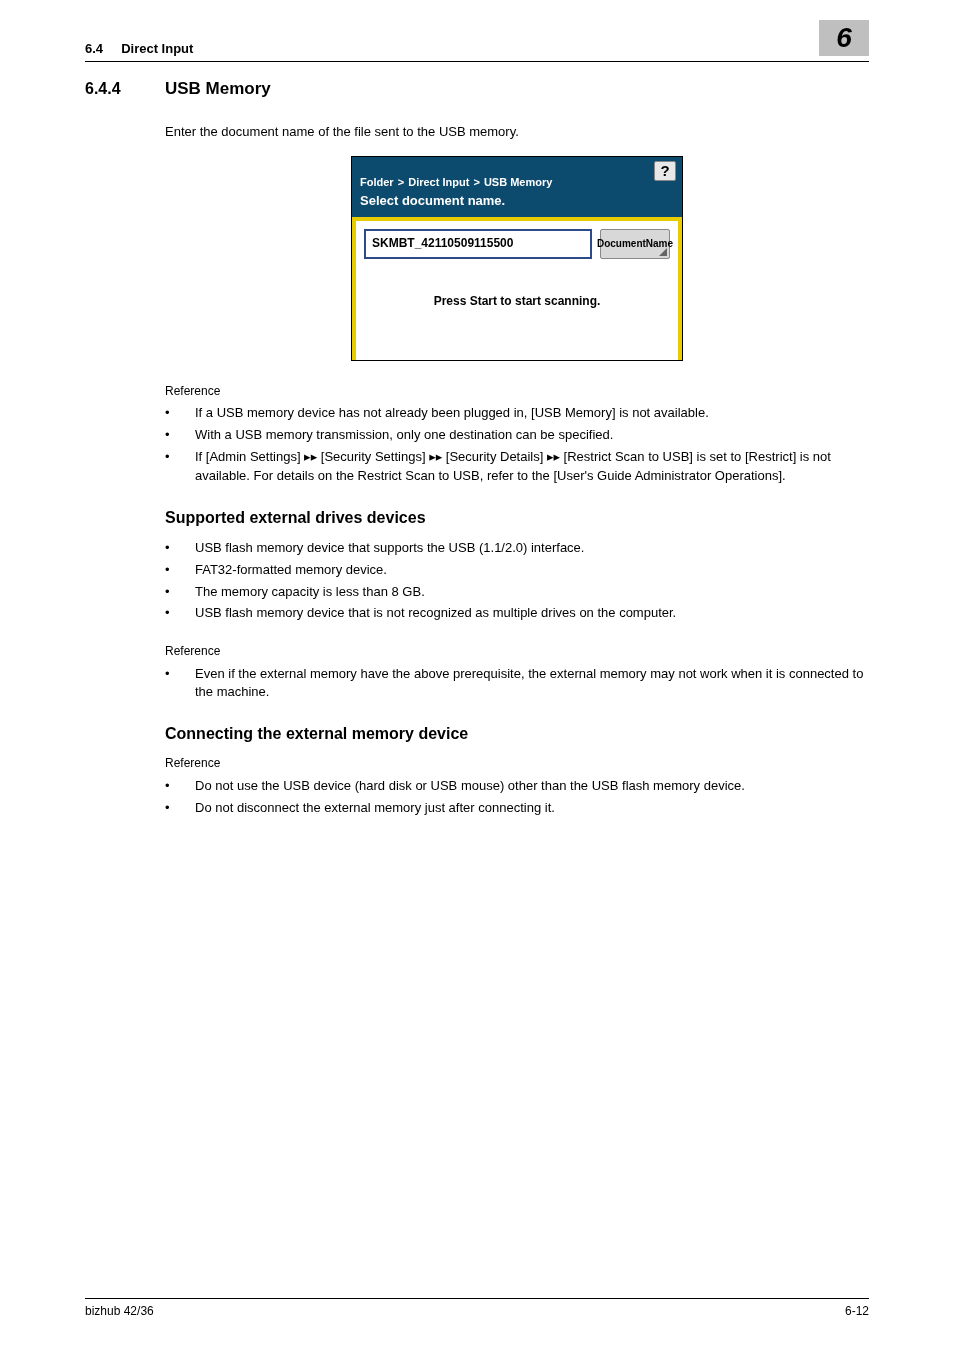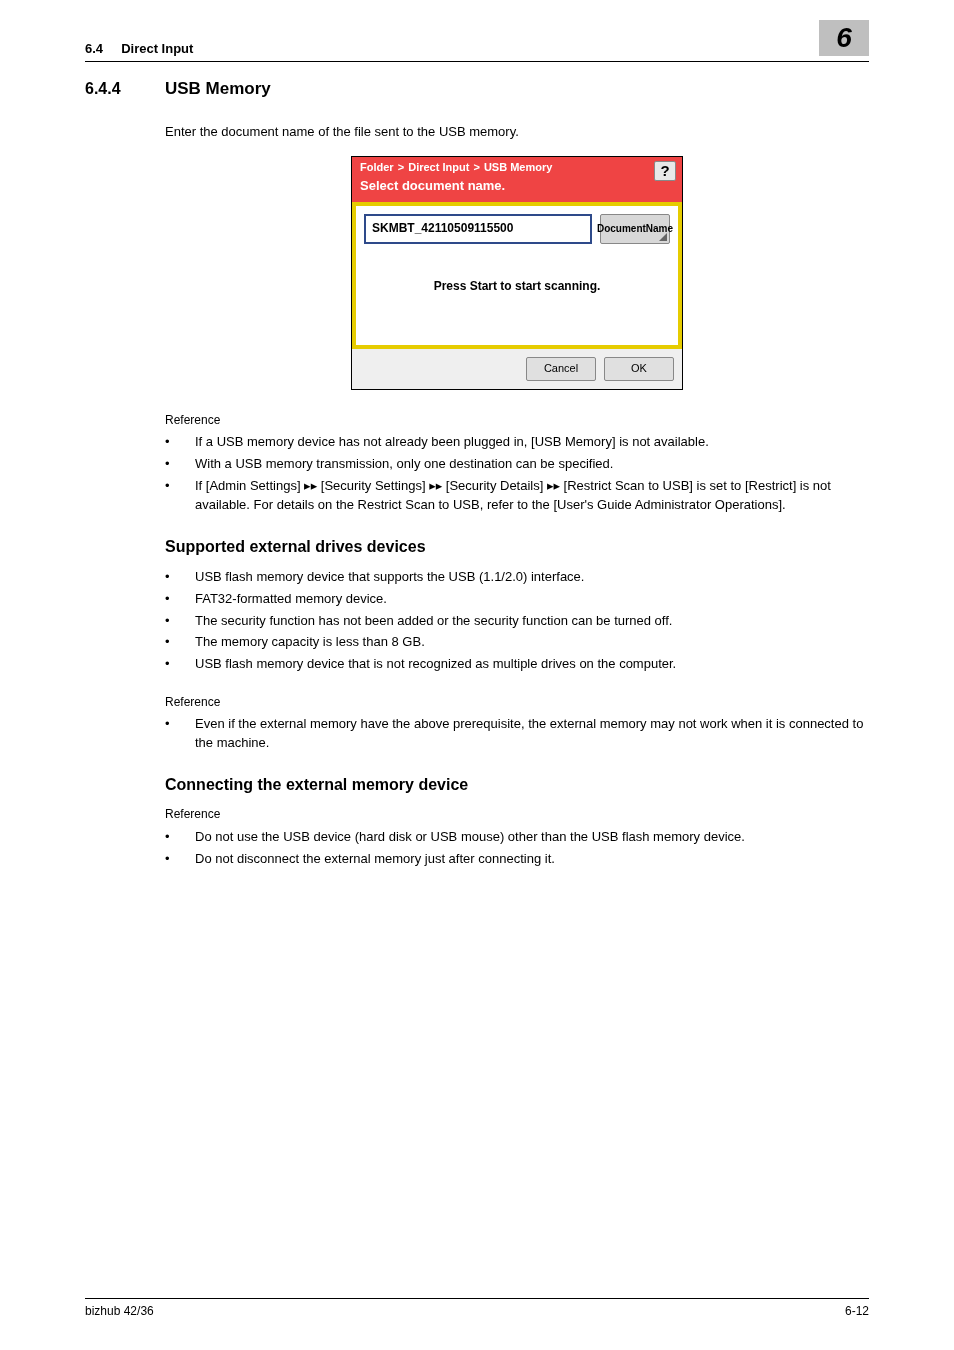--- a/index.html
+++ b/index.html
@@ -44,23 +44,23 @@
   .body-indent { margin-left: 80px; }
   .lead { margin-bottom: 14px; }
   .screenshot {
     width: 332px;
     margin: 0 auto 22px auto;
     border: 1px solid #000;
     background: #fff;
     font-size: 11px;
   }
   .ss-top {
-    background: #ef4444;
+    background: #0c4a6e;
     color: #fff;
-    padding: 3px 8px 6px 8px;
+    padding: 18px 8px 6px 8px;
     position: relative;
     font-weight: bold;
   }
   .ss-breadcrumb { font-size: 11px; font-weight: bold; }
   .ss-breadcrumb .gt { font-weight: bold; margin: 0 1px; }
   .ss-subtitle { font-size: 13px; font-weight: bold; margin-top: 1px; }
   .ss-help {
     position: absolute; right: 6px; top: 4px;
     width: 22px; height: 20px;
     background: #e8e8e8; color: #000;
@@ -177,28 +177,20 @@
           <span>SKMBT_42110509115500</span>
         </div>
         <div class="ss-docname-btn">
           <span>Document</span>
           <span>Name</span>
           <span class="corner"></span>
         </div>
       </div>
       <div class="ss-press">Press Start to start scanning.</div>
     </div>
-    <div class="ss-bottom">
-      <div class="ss-btn">
-        <span>Cancel</span>
-      </div>
-      <div class="ss-btn">
-        <span>OK</span>
-      </div>
-    </div>
   </div>
 
   <div class="ref-label">Reference</div>
   <ul class="bullets">
     <li>
         <span>If a USB memory device has not already been plugged in, [USB Memory] is not available.</span>
       </li>
     <li>
         <span>With a USB memory transmission, only one destination can be specified.</span>
       </li>
@@ -207,23 +199,20 @@
       </li>
   </ul>
 
   <div class="subhead">Supported external drives devices</div>
   <ul class="bullets">
     <li>
         <span>USB flash memory device that supports the USB (1.1/2.0) interface.</span>
       </li>
     <li>
         <span>FAT32-formatted memory device.</span>
-      </li>
-    <li>
-        <span>The security function has not been added or the security function can be turned off.</span>
       </li>
     <li>
         <span>The memory capacity is less than 8 GB.</span>
       </li>
     <li>
         <span>USB flash memory device that is not recognized as multiple drives on the computer.</span>
       </li>
   </ul>
   <div class="ref-label">Reference</div>
   <ul class="bullets">

